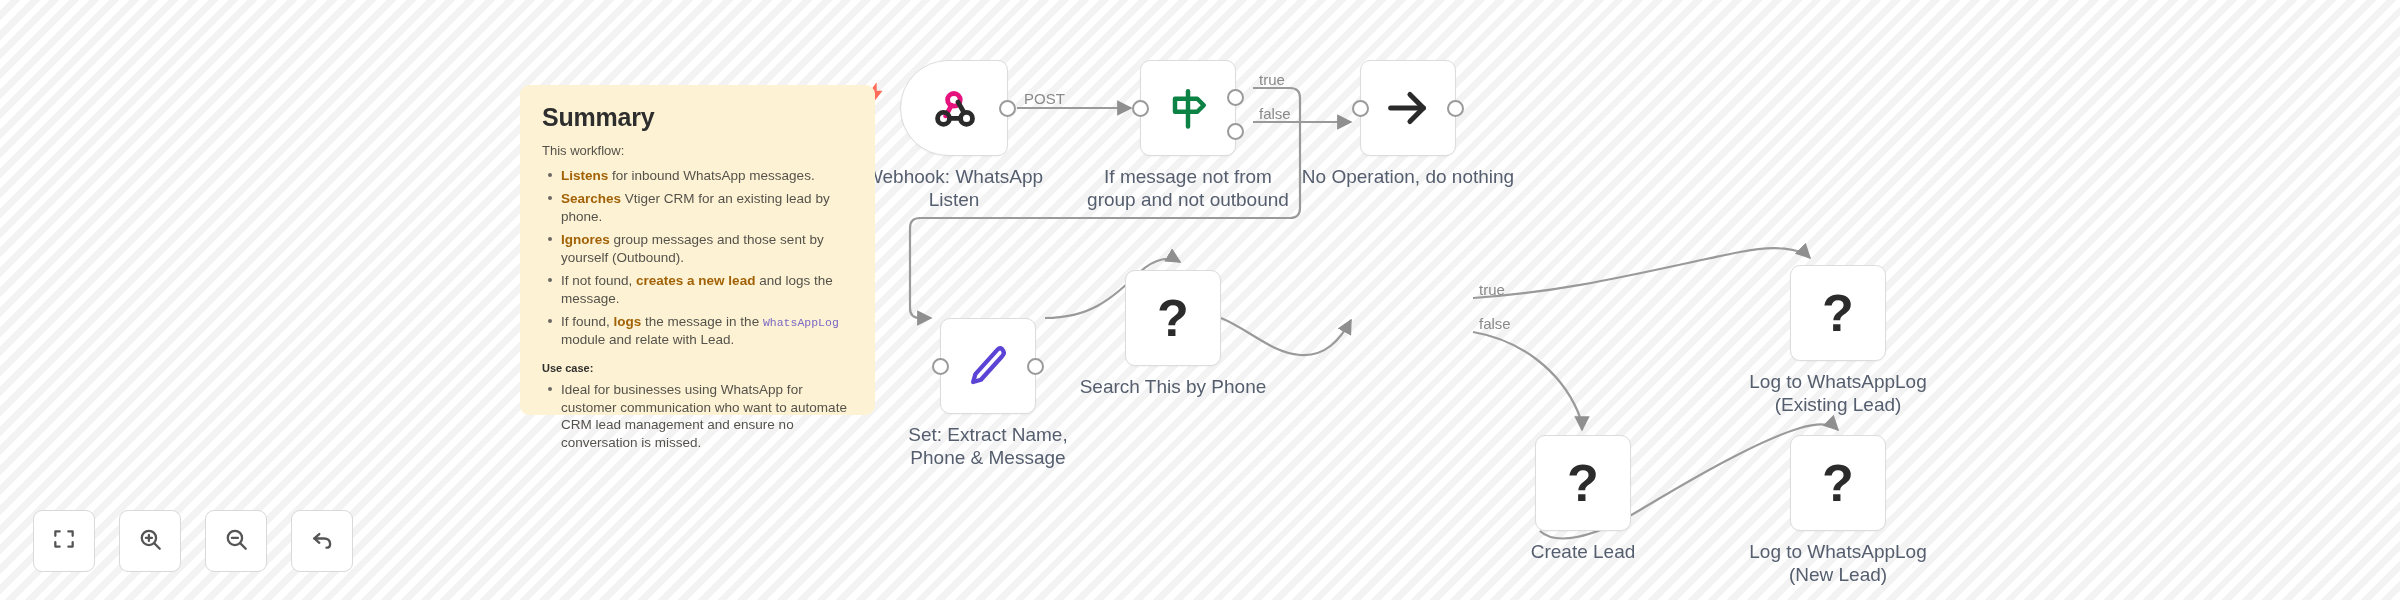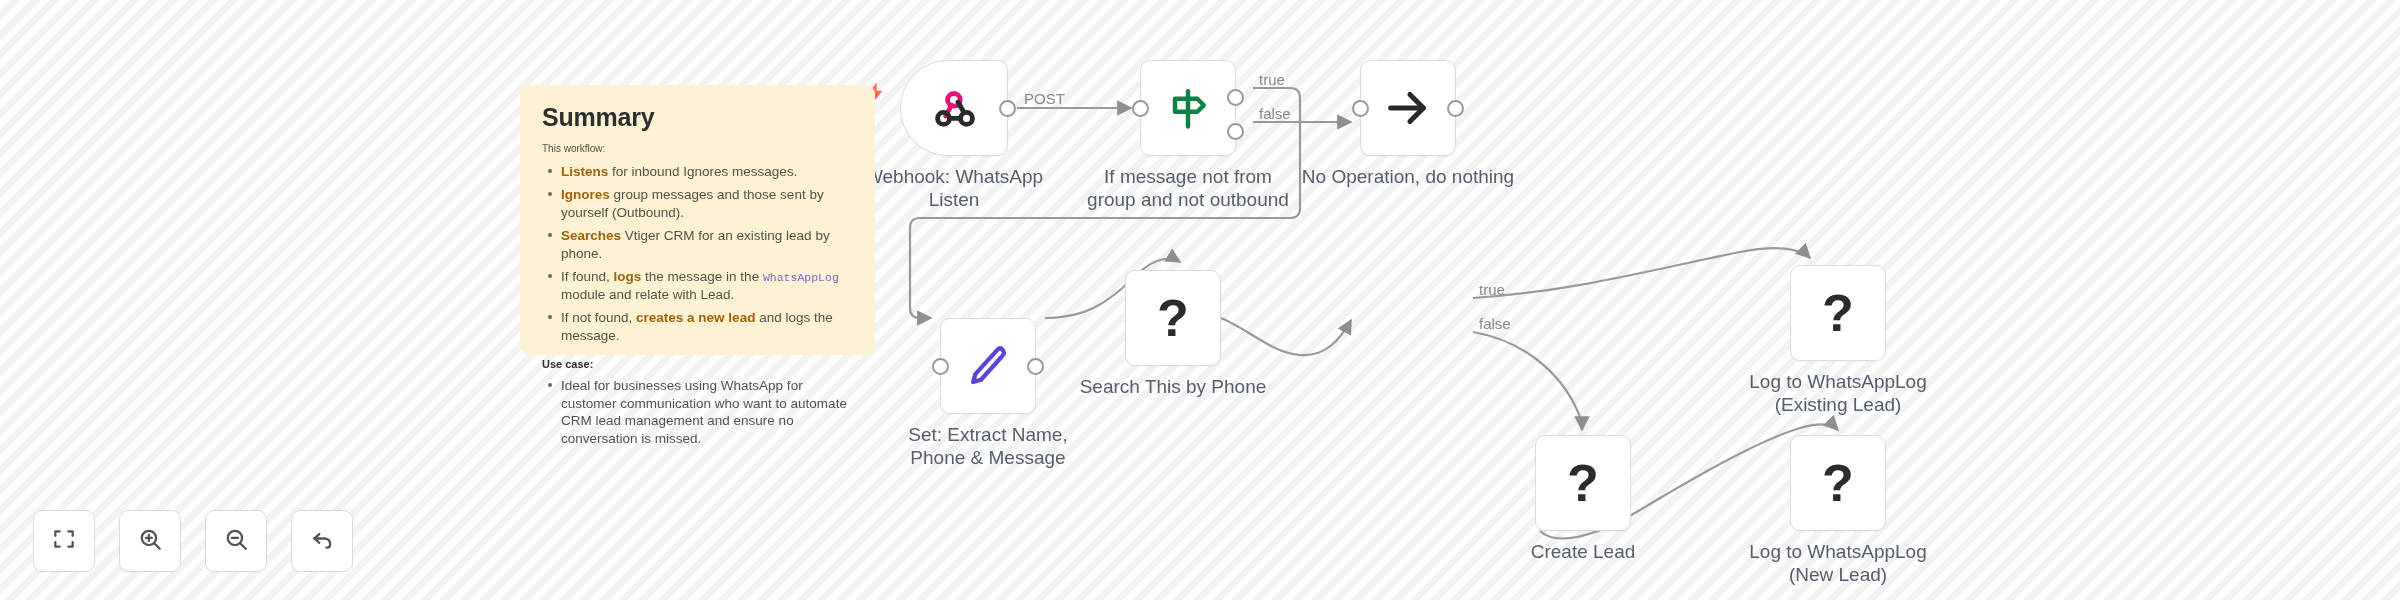--- a/index.html
+++ b/index.html
@@ -93,34 +93,34 @@
     position: absolute;
     left: 862px; top: 80px;
     width: 26px; height: 26px;
     color: #ff6d5a;
   }
 
   
   #summary {
     position: absolute;
     left: 520px; top: 85px;
-    width: 355px; height: 270px;
+    width: 355px; height: 330px;
     background: #fdf3d4;
     border-radius: 9px;
     padding: 18px 22px 16px 22px;
     color: #4a4a46;
   }
   #summary h2 {
     font-size: 25px;
     font-weight: 700;
     color: #2e2e2e;
     margin-bottom: 11px;
     letter-spacing: -0.2px;
   }
-  #summary .intro { font-size: 10px; margin-bottom: 9px; color: #55524b; }
+  #summary .intro { font-size: 13px; margin-bottom: 9px; color: #55524b; }
   #summary ul { list-style: none; margin: 0 0 0 4px; padding: 0; }
   #summary li {
     position: relative;
     padding-left: 15px;
     font-size: 13.5px;
     line-height: 1.33;
     margin-bottom: 5px;
     color: #55524b;
   }
   #summary li::before {
@@ -278,33 +278,33 @@
     <span class="qicon">?</span>
     <div class="node-label">Log to WhatsAppLog
 (New Lead)</div>
   </div>
 
   <div id="summary">
     <h2>Summary</h2>
     <div class="intro">This workflow:</div>
     <ul>
       <li>
-        <b>Listens</b><span> for inbound Ignores messages.</span>
+        <b>Listens</b><span> for inbound WhatsApp messages.</span>
+      </li>
+      <li>
+        <b>Searches</b><span> Vtiger CRM for an existing lead by phone.</span>
       </li>
       <li>
         <b>Ignores</b><span> group messages and those sent by yourself (Outbound).</span>
       </li>
       <li>
-        <b>Searches</b><span> Vtiger CRM for an existing lead by phone.</span>
+        <span>If not found, </span><b>creates a new lead</b><span> and logs the message.</span>
       </li>
       <li>
         <span>If found, </span><b>logs</b><span> the message in the </span><code>WhatsAppLog</code><span> module and relate with Lead.</span>
-      </li>
-      <li>
-        <span>If not found, </span><b>creates a new lead</b><span> and logs the message.</span>
       </li>
     </ul>
     <h3>Use case:</h3>
     <ul>
       <li>Ideal for businesses using WhatsApp for customer communication who want to automate CRM lead management and ensure no conversation is missed.</li>
     </ul>
   </div>
 
   <div id="toolbar">
     <div class="tool-btn">

